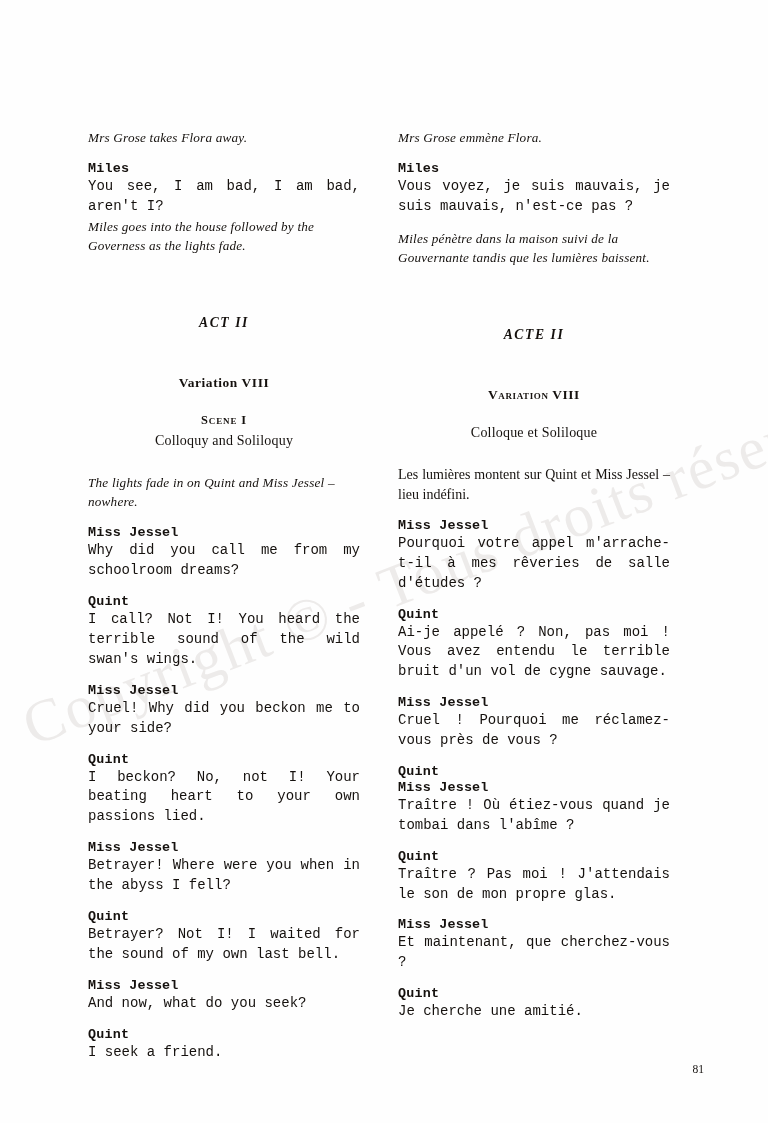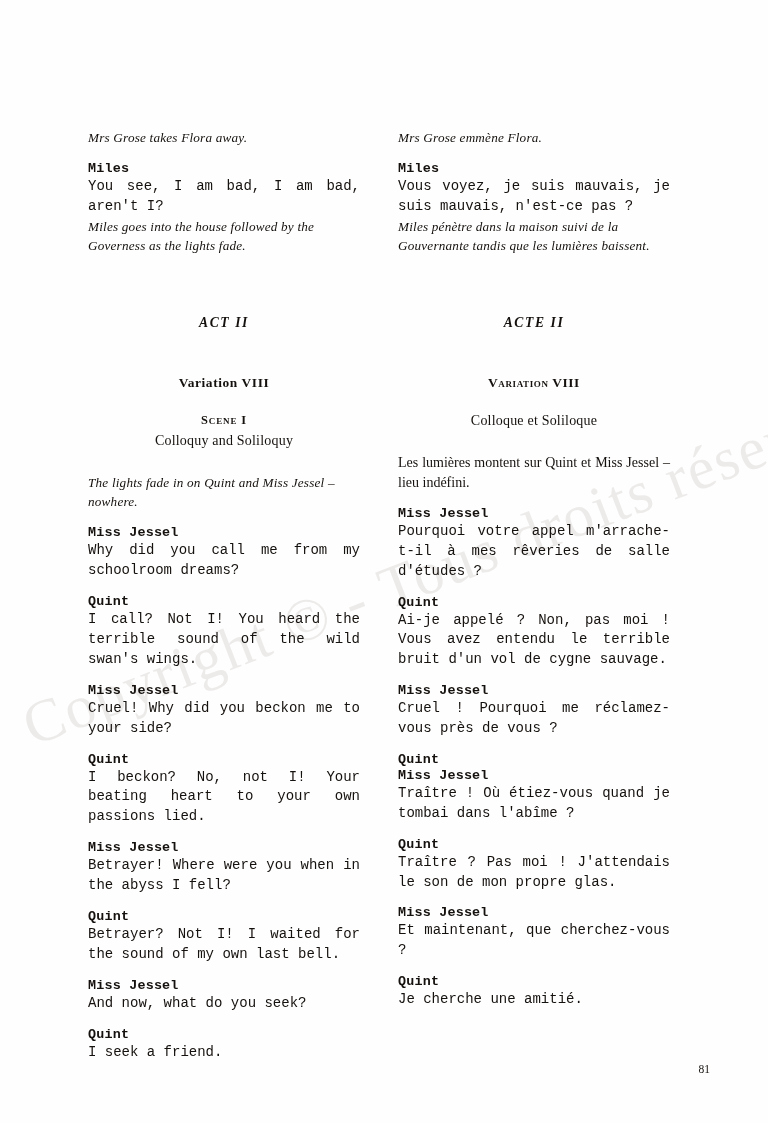--- a/index.html
+++ b/index.html
@@ -99,21 +99,21 @@
   .scene-title {
     text-align: center;
     font-size: 14px;
     margin: 0 0 24px 0;
     letter-spacing: 0.2px;
   }
   .smallcaps { font-variant: small-caps; }
 
   .page-number {
     position: absolute;
-    right: 58px;
+    right: 64px;
     bottom: 48px;
     font-size: 11.5px;
   }
 
   .block { margin-bottom: 0; font-family: Liberation Mono, monospace; }
 </style>
 </head>
 <body>
 
 <div class="page">
@@ -183,21 +183,21 @@
 
     <div class="col col-right">
 
       <p class="stage">Mrs Grose emmène Flora.</p>
 
       <div class="block">
         <p class="speaker">Miles</p>
         <p class="line" style="margin-bottom:0">Vous voyez, je suis mauvais, je suis mauvais, n'est-ce pas ?</p>
       </div>
 
-      <p class="stage" style="margin-top:0">Miles pénètre dans la maison suivi de la Gouvernante tandis que les lumières baissent.</p>
+      <p class="stage" style="margin-top:12px">Miles pénètre dans la maison suivi de la Gouvernante tandis que les lumières baissent.</p>
 
       <div class="spacer-top"></div>
 
       <p class="act">ACTE II</p>
 
       <p class="variation smallcaps">
         <span>Variation VIII</span>
       </p>
 
       <p class="scene-title">Colloque et Soliloque</p>

